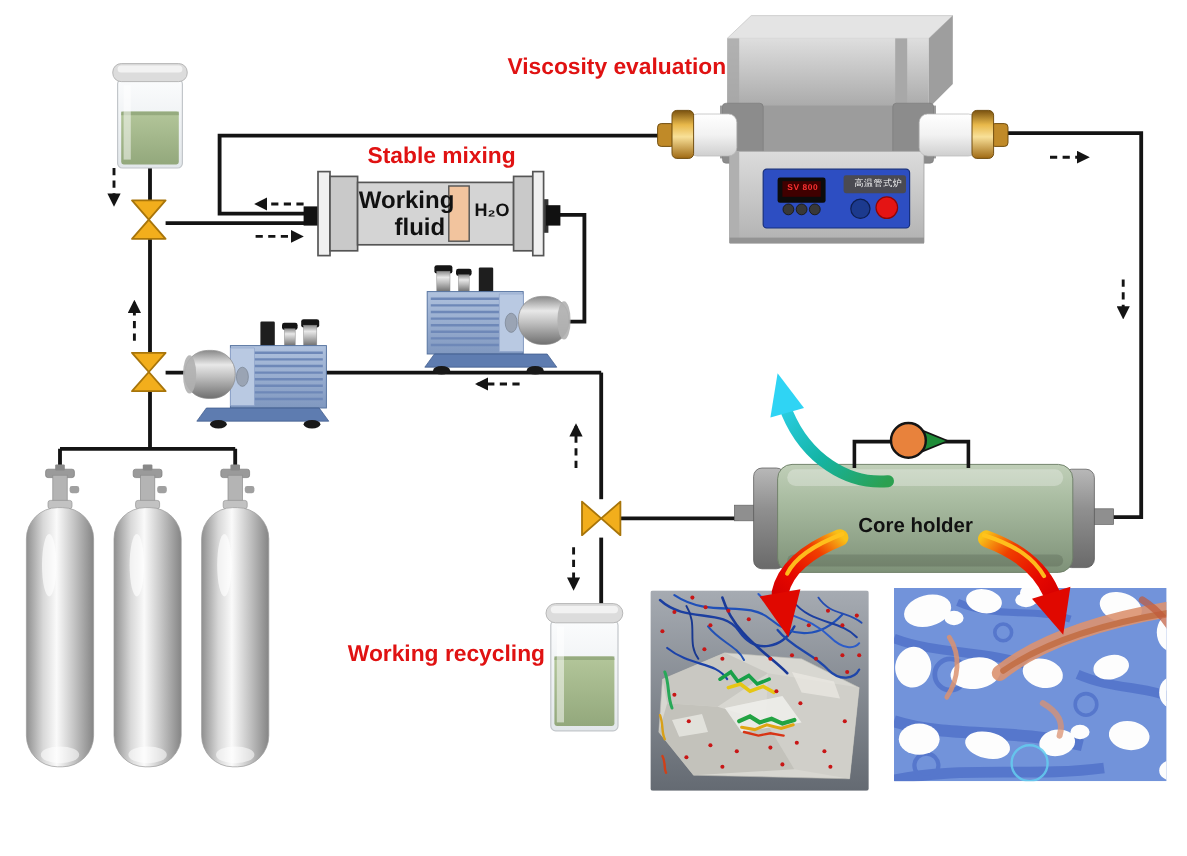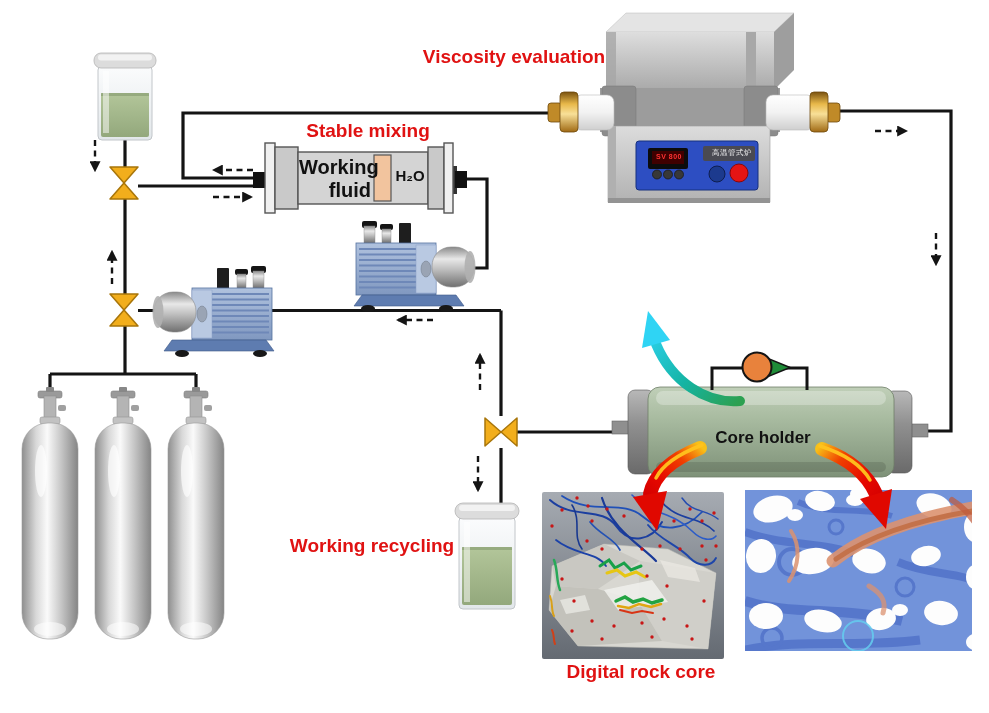--- a/index.html
+++ b/index.html
@@ -396,20 +396,19 @@
 <div class="lbl lbl-blk-b" style="left:299px;top:156px;width:72px;font-size:20px;text-align:right;">Working fluid</div>
 
 <div class="lbl lbl-blk-b" style="left:390px;top:167px;width:40px;font-size:15px;">H₂O</div>
 
 
 <div class="lbl lbl-red" style="left:288px;top:535px;width:168px;">Working recycling</div>
 
 
 <div class="lbl lbl-blk-b" style="left:698px;top:408px;width:130px;font-size:17px;margin-top:20px;">Core holder</div>
 
-<div class="lbl lbl-red" style="left:552px;top:661px;width:178px;">Digital rock core</div>
 
 
 <div class="lbl disp-val" style="left:651px;top:153px;width:36px;">SV 800</div>
 
 <div class="lbl panel-lbl" style="left:706px;top:149px;width:52px;">高温管式炉</div>
 
 </div>
 
 </body></html>

